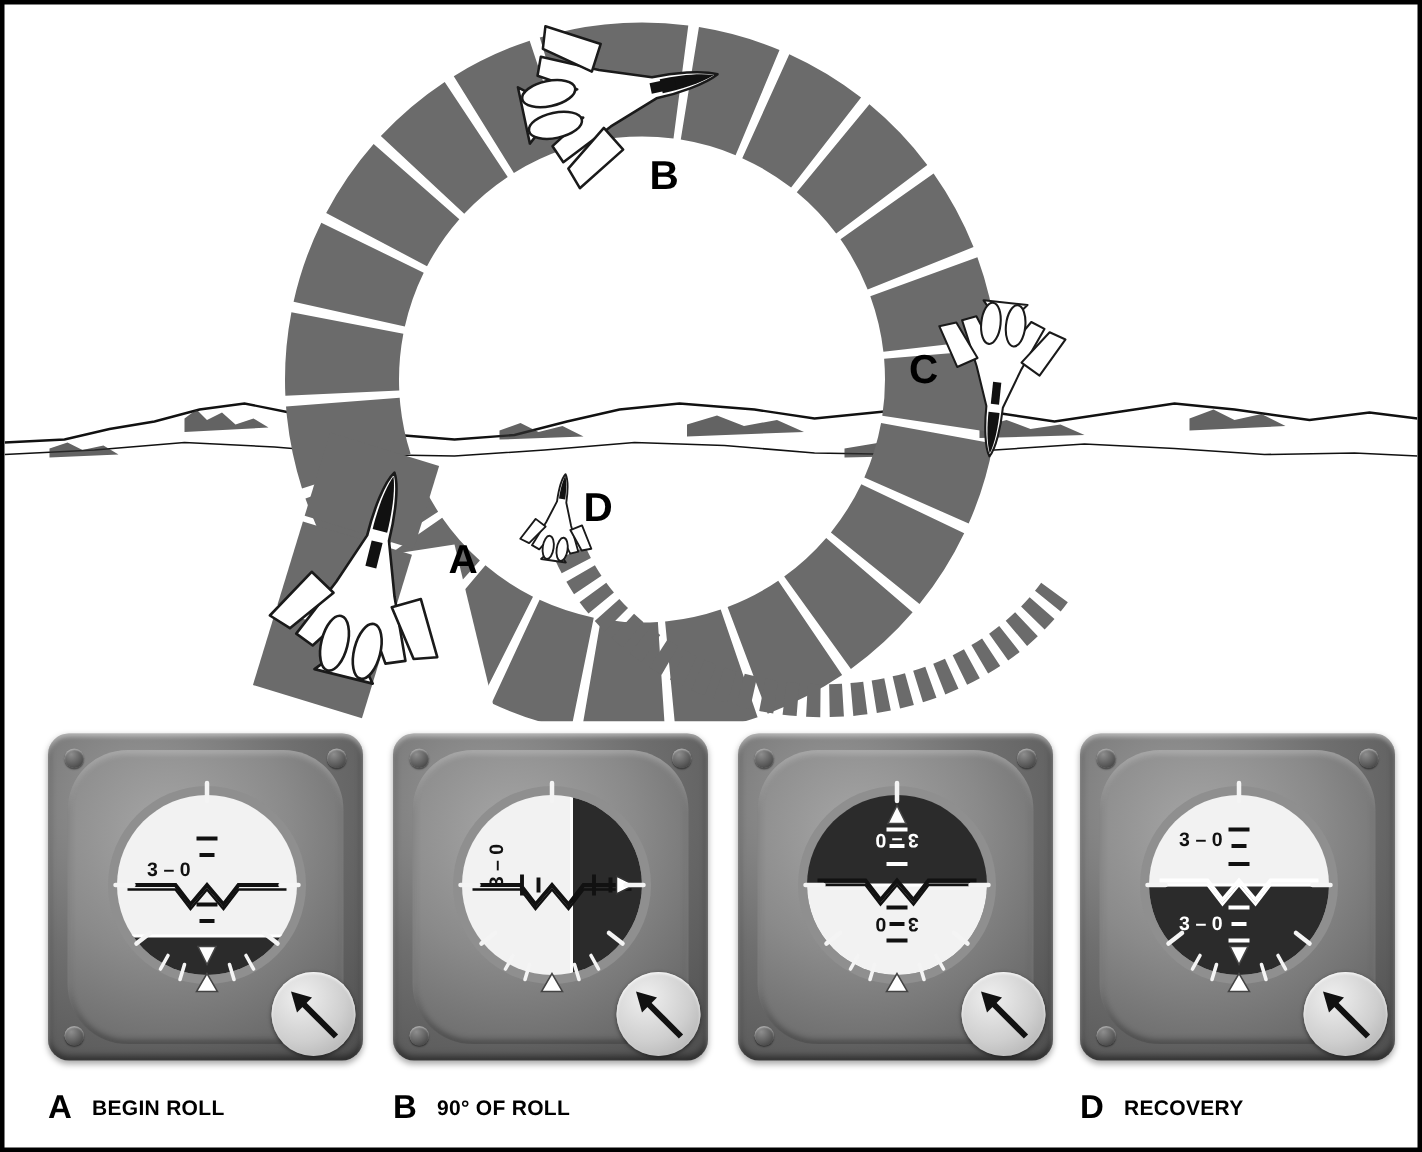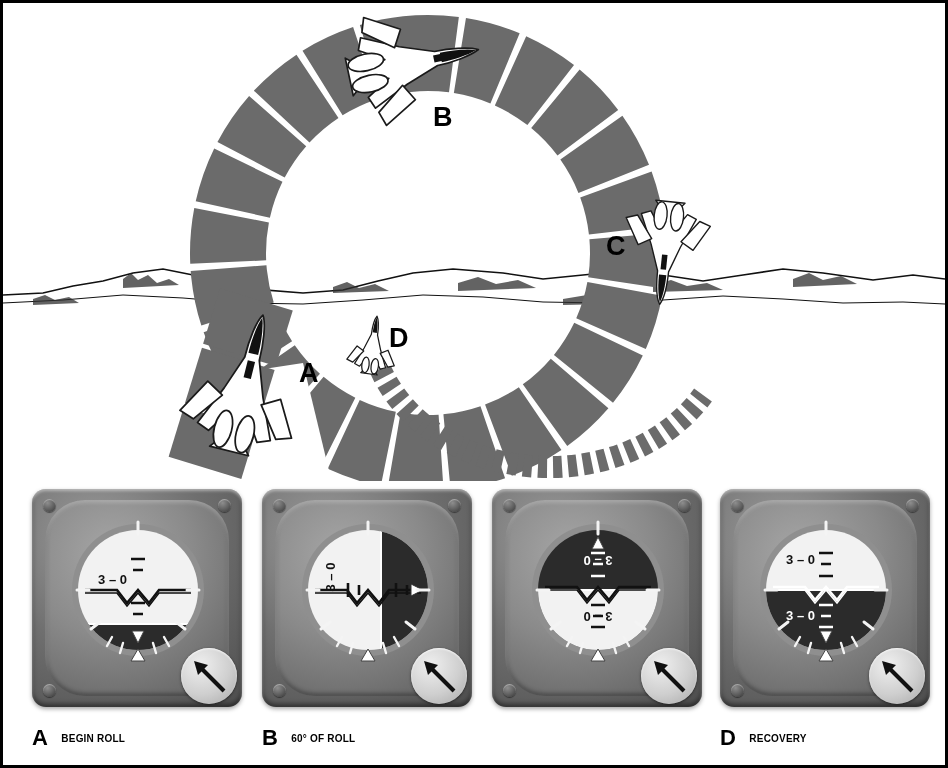--- a/index.html
+++ b/index.html
@@ -28,21 +28,21 @@
      background:radial-gradient(circle at 35% 30%, #8e8e8e 0%, #5a5a5a 60%, #343434 100%);
      box-shadow:inset 0 1px 1px rgba(255,255,255,.4), 0 1px 1px rgba(0,0,0,.45);}
   .screw.tl{left:11px;top:10px;} .screw.tr{right:11px;top:10px;}
   .screw.bl{left:11px;bottom:10px;} .screw.br{right:11px;bottom:10px;}
   .face{position:absolute;left:33px;top:28px;width:146px;height:146px;}
   .badge{position:absolute;right:5px;bottom:3px;width:56px;height:56px;border-radius:50%;
      background:radial-gradient(circle at 35% 30%, #efefef 0%, #cfcfcf 55%, #a8a8a8 100%);
      box-shadow:inset 0 1px 2px rgba(255,255,255,.8), 0 1px 3px rgba(0,0,0,.5);}
   .caption{position:absolute;top:236px;width:240px;height:26px;white-space:nowrap;}
   .cap-letter{font-weight:bold;font-size:22px;color:#000;vertical-align:middle;}
-  .cap-text{font-weight:bold;font-size:10px;color:#000;vertical-align:middle;margin-left:9px;letter-spacing:.2px;}
+  .cap-text{font-weight:bold;font-size:14px;color:#000;vertical-align:middle;margin-left:9px;letter-spacing:.2px;}
 </style>
 </head>
 <body>
 
 <div id="page">
 
   <div id="diagram">
     <svg width="942" height="478" viewBox="0 0 942 478" xmlns="http://www.w3.org/2000/svg">
       <defs>
         <clipPath id="ringclip">
@@ -246,21 +246,21 @@
         </div>
         <div class="badge">
           <svg width="56" height="56" viewBox="0 0 56 56">
             <line x1="43" y1="43" x2="17" y2="17" stroke="#111" stroke-width="4"></line>
             <polygon points="13,13 27,17 17,27" fill="#111"></polygon>
           </svg>
         </div>
       </div>
       <div class="caption">
         <span class="cap-letter">B</span>
-        <span class="cap-text">60° OF ROLL</span>
+        <span class="cap-text">90° OF ROLL</span>
       </div>
     </div>
 
     <div class="inst-wrap" style="left:486px;">
       <div class="bezel">
         <span class="screw tl"></span>
         <span class="screw tr"></span>
         <span class="screw bl"></span>
         <span class="screw br"></span>
         <div class="face">

